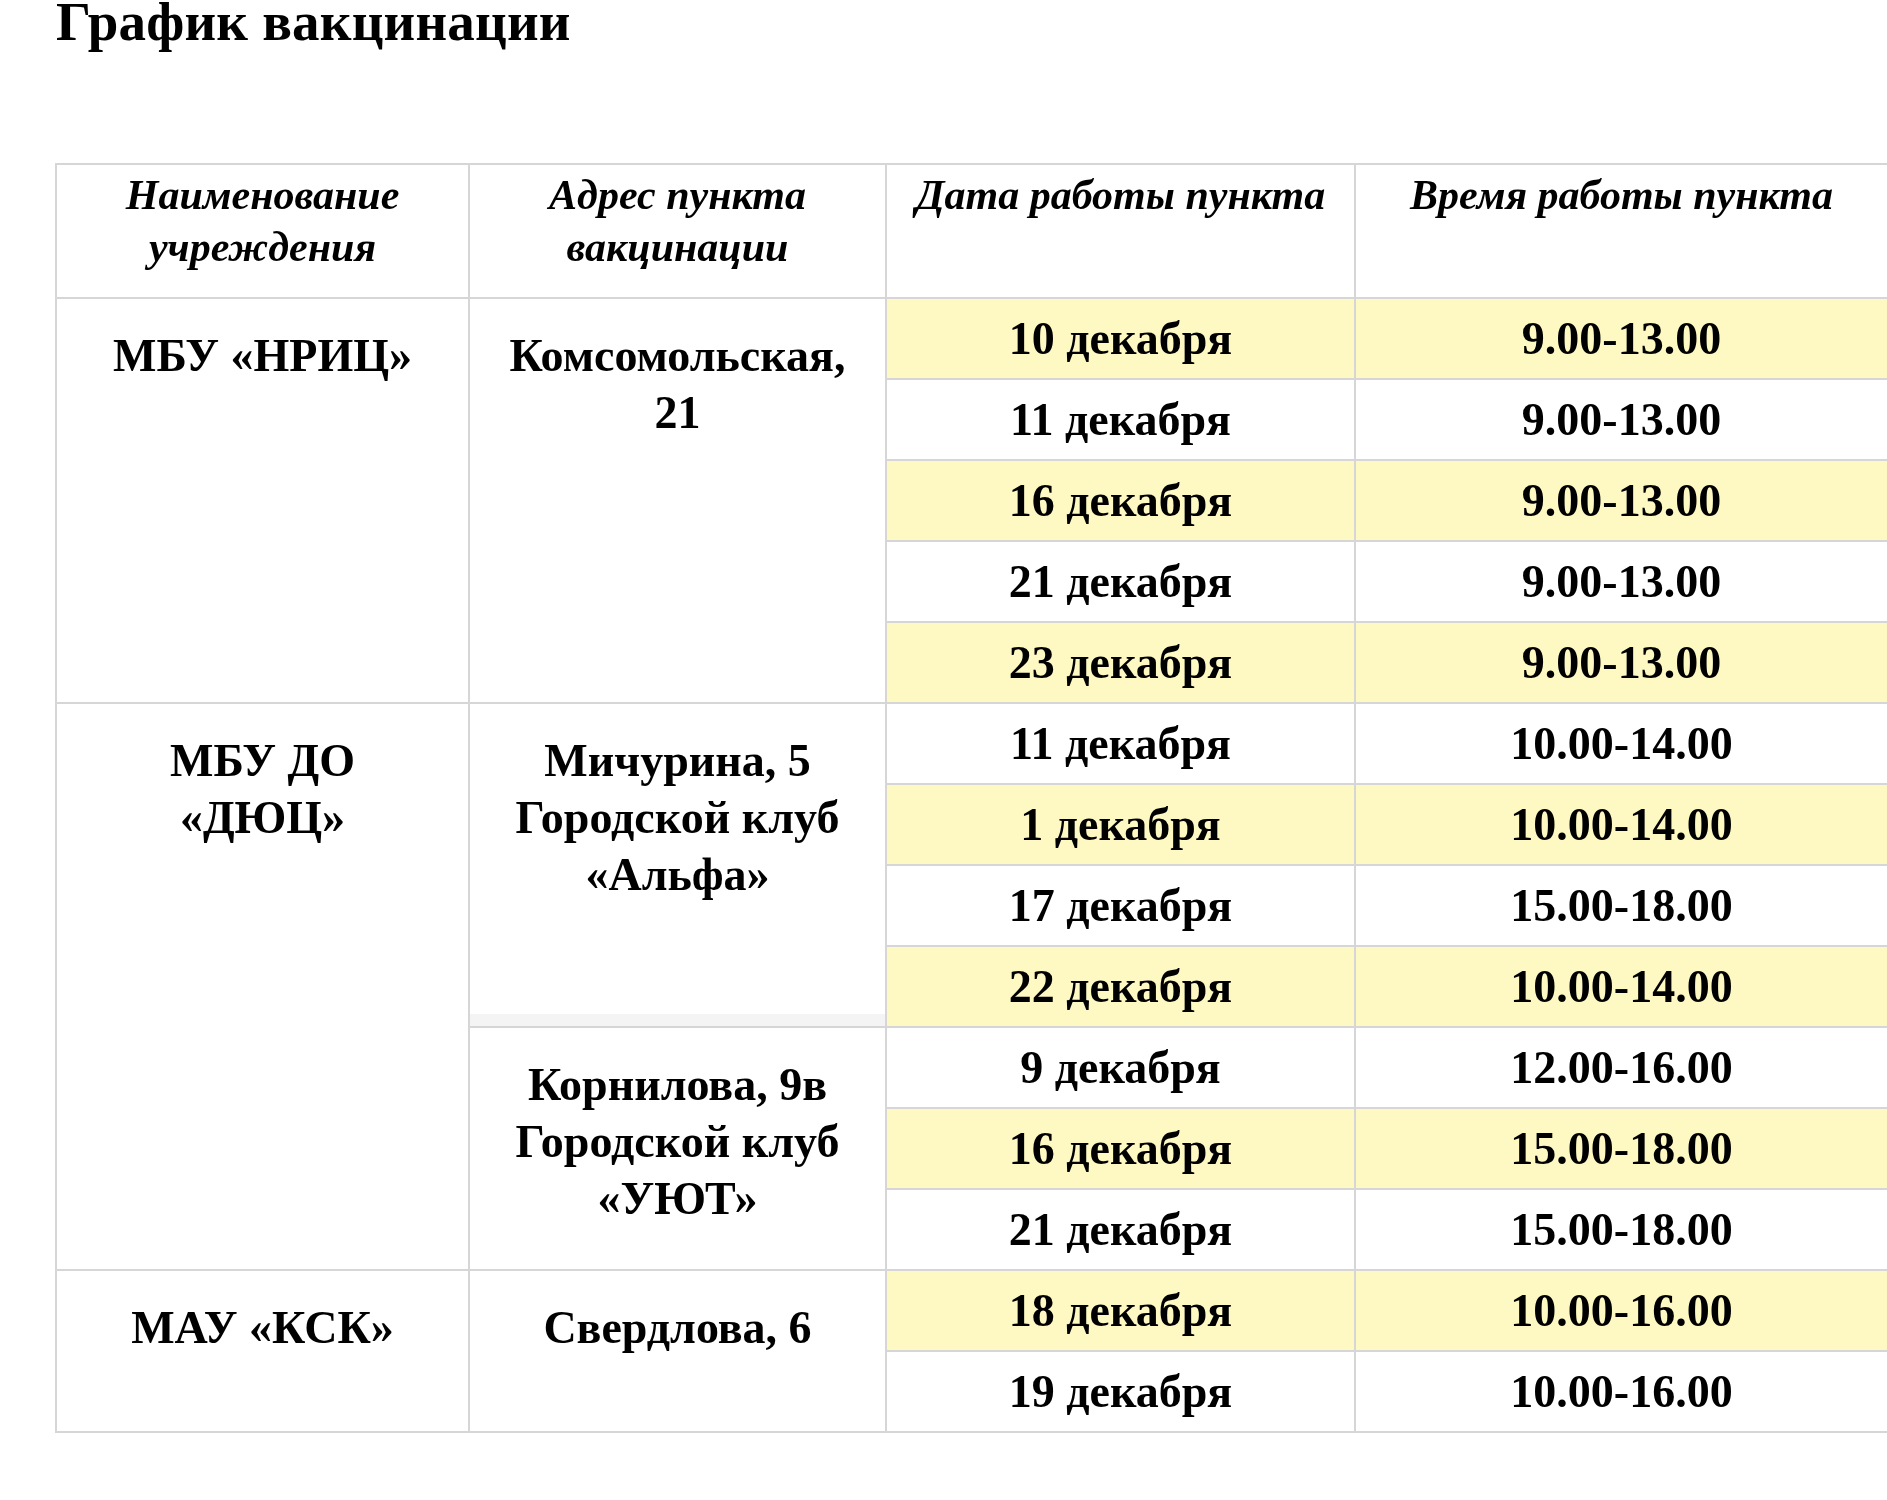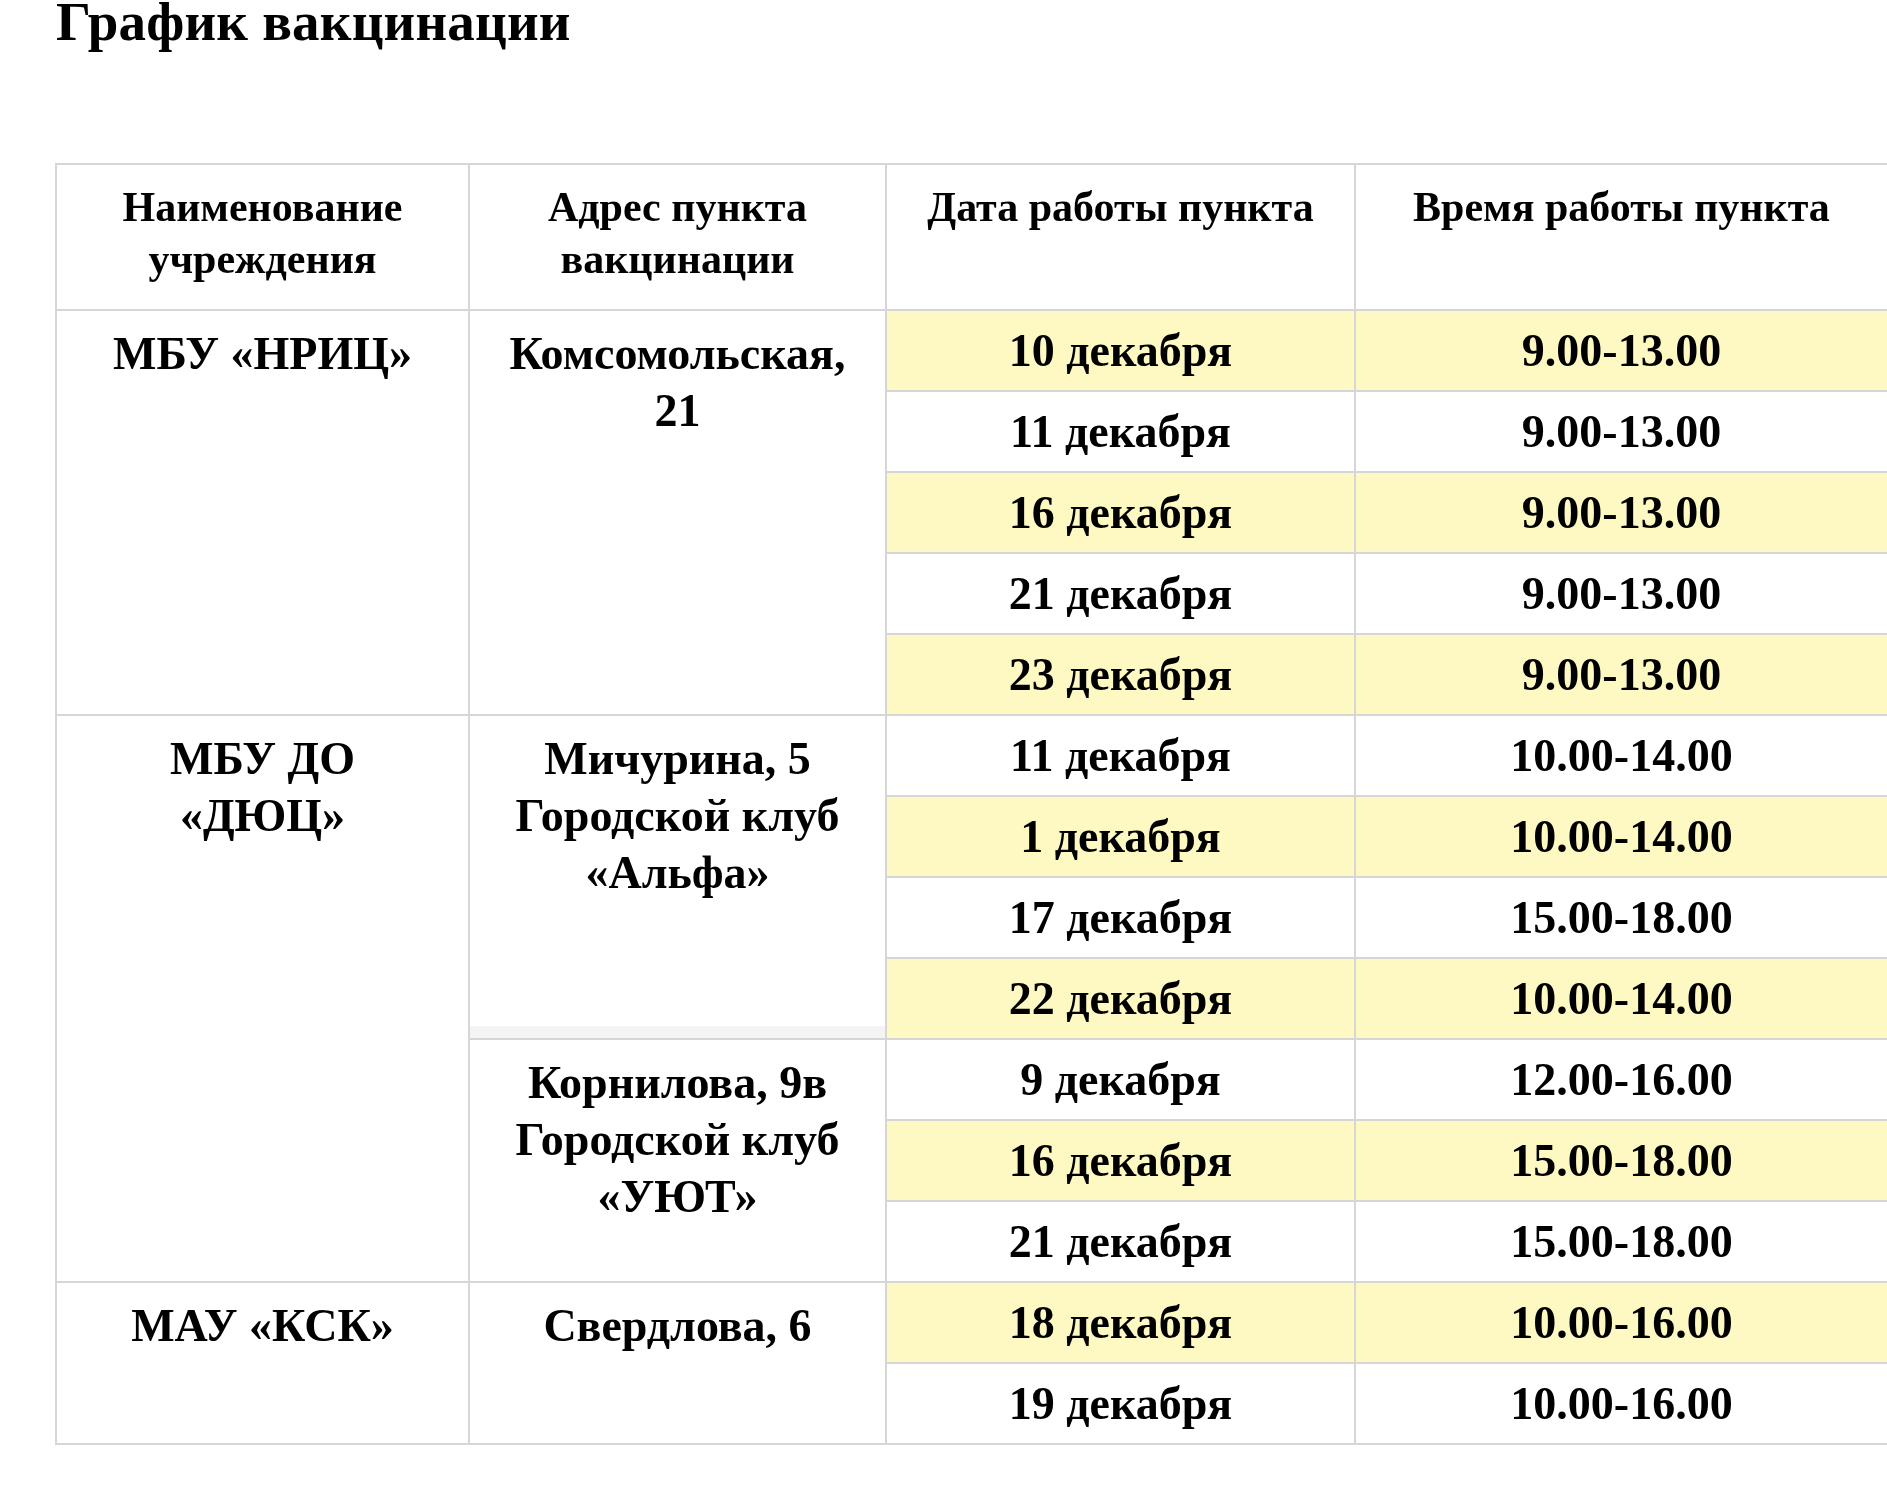--- a/index.html
+++ b/index.html
@@ -43,36 +43,37 @@
     border: 2px solid #d6d6d6;
     text-align: center;
     font-weight: bold;
     padding: 0 8px;
   }
   .schedule th {
     height: 128px;
     vertical-align: top;
     font-size: 42px;
     line-height: 52px;
-    padding-top: 16px;
+    padding-top: 4px;
     background: #ffffff;
+    font-style: italic;
   }
   .schedule td {
     height: 79px;
     font-size: 46px;
     line-height: 57px;
     vertical-align: middle;
   }
   .schedule tr.stripe td.dt { background: #f4f4f4; }
   .schedule tr td.dt { background: #ffffff; }
   .schedule tr.stripe td.dt { background: #fef9c3; }
   .schedule td.span {
     vertical-align: top;
     background: #ffffff;
-    padding-top: 14px;
+    padding-top: 28px;
   }
   .schedule td.span.alfa {
     box-shadow: inset 0 -12px 0 #f4f4f4;
   }
   .line { display: block; }
 </style>
 </head>
 <body>
 
 <h1 class="title">

